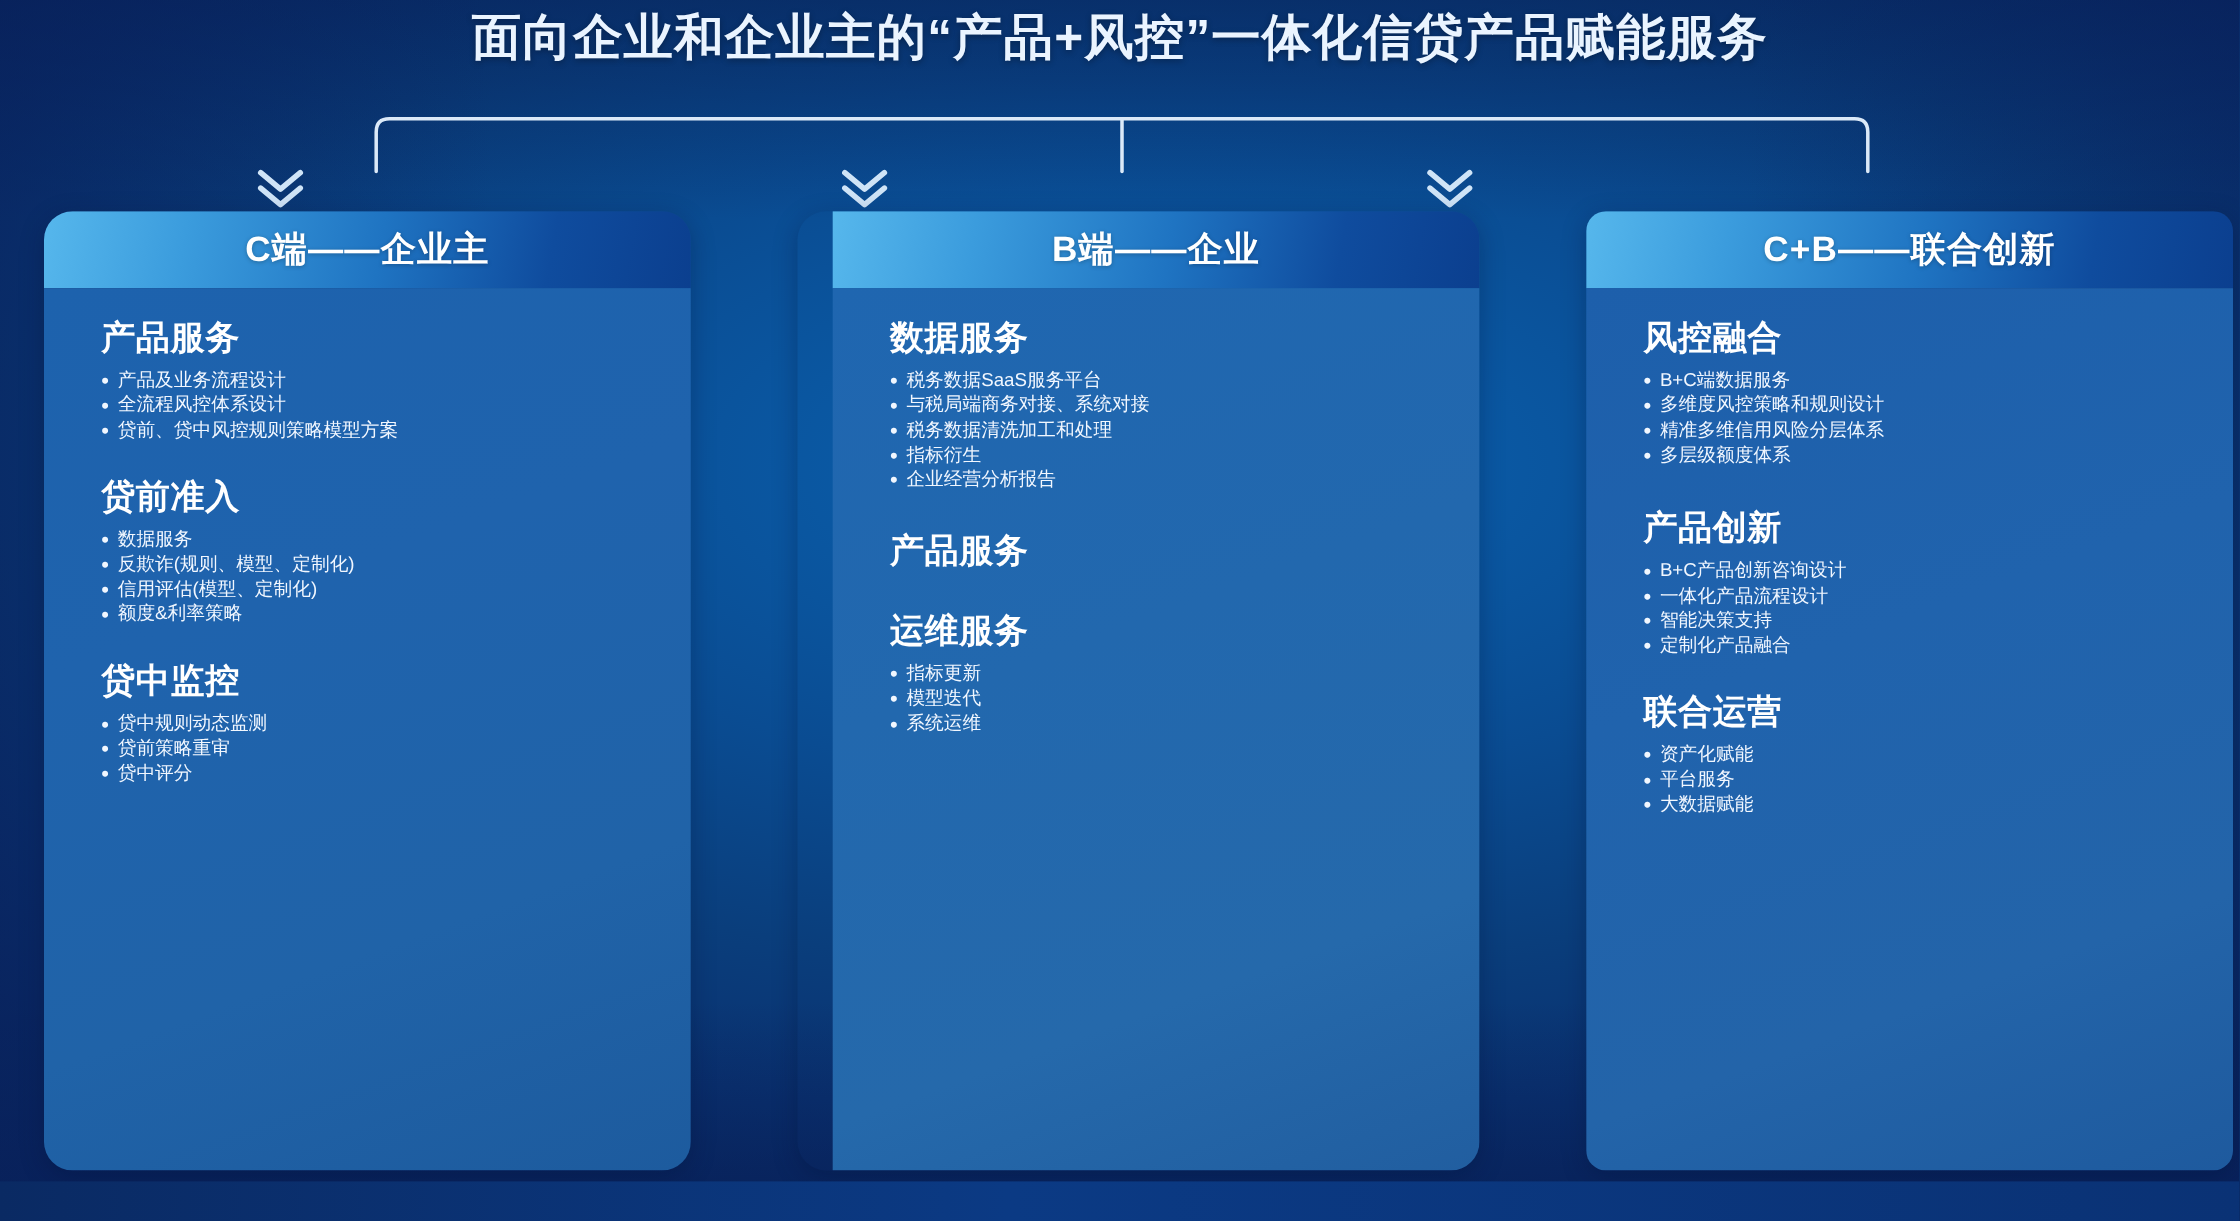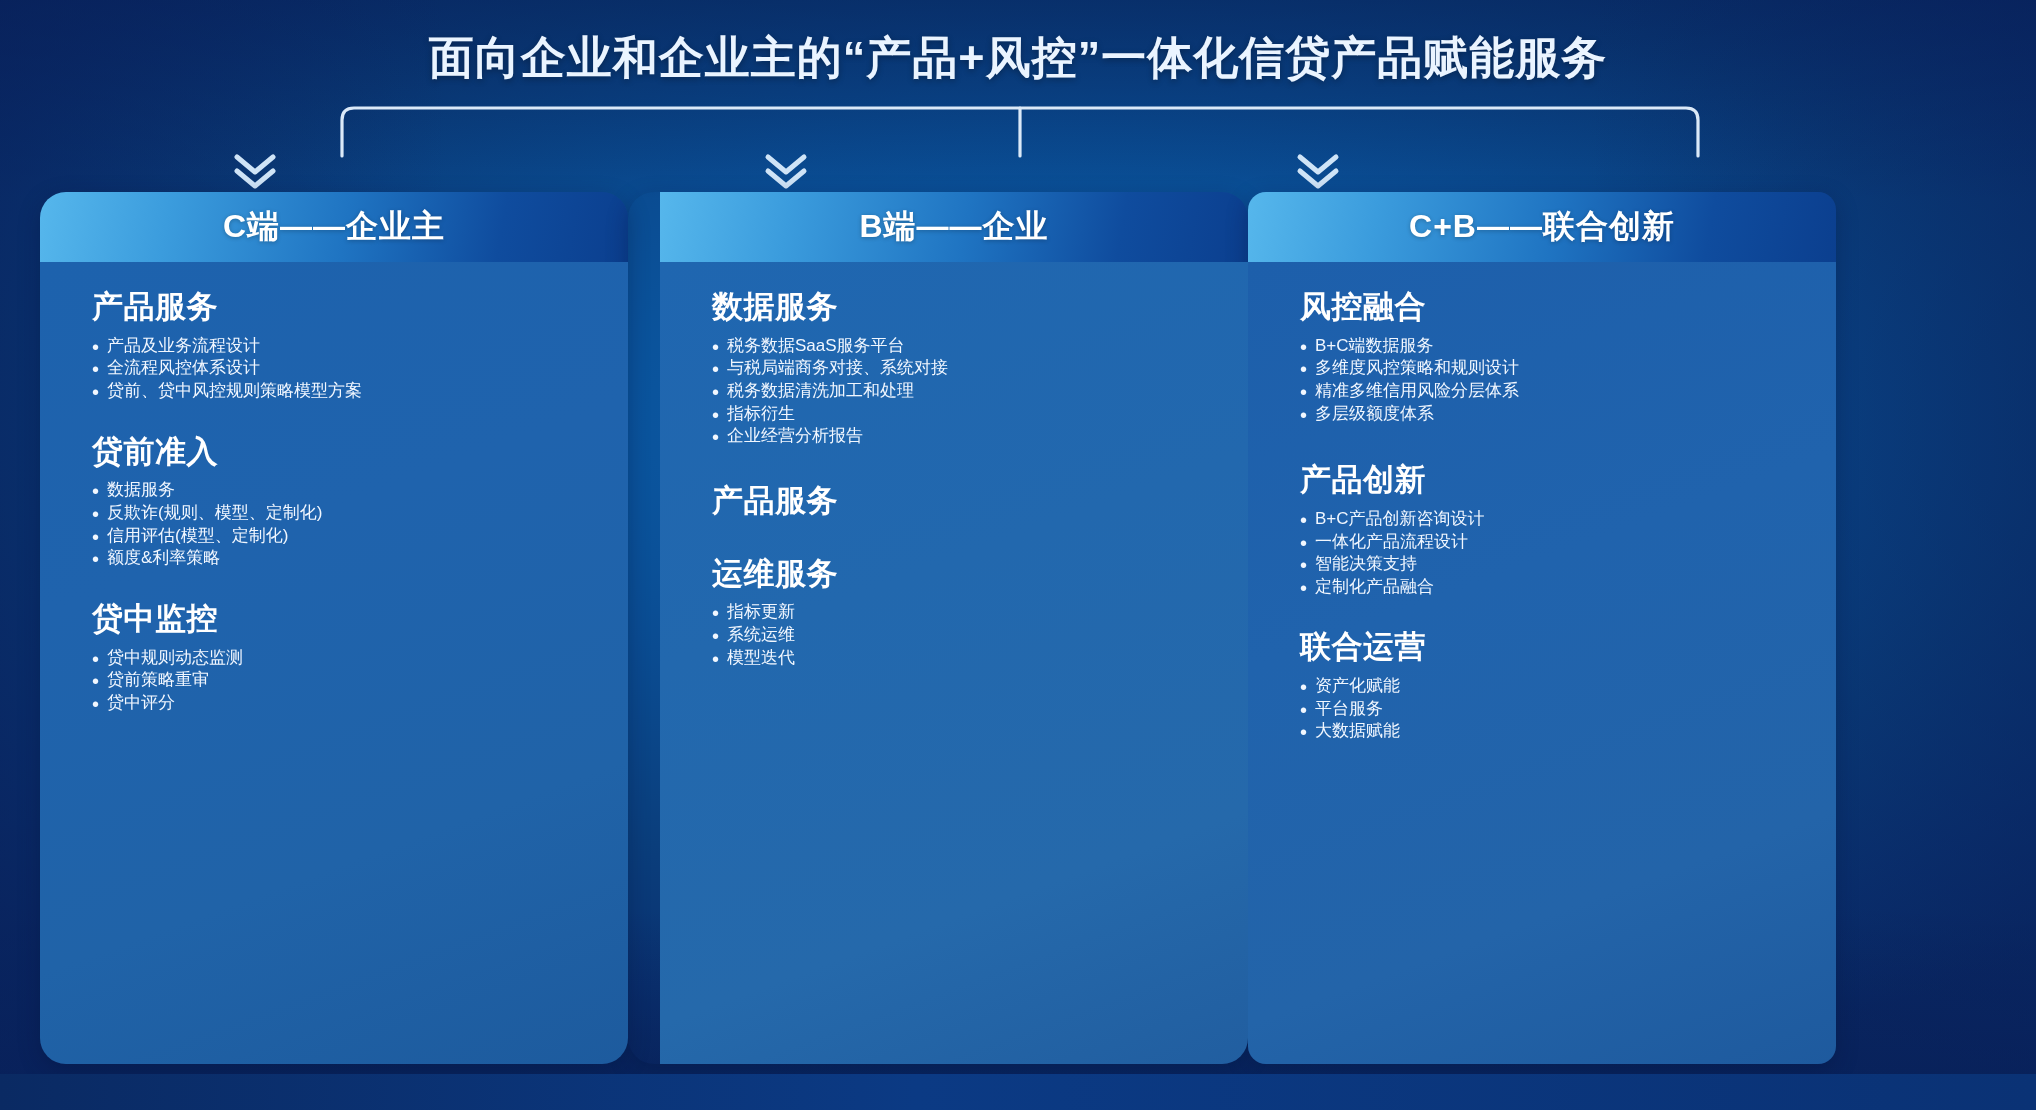--- a/index.html
+++ b/index.html
@@ -37,21 +37,21 @@
   #bottom-strip {
     position: absolute;
     left: 0; right: 0; bottom: 0;
     height: 36px;
     background: linear-gradient(to right, #0a2a63 0%, #0b3a84 45%, #0a3275 100%);
   }
 
   
   #title {
     position: absolute;
-    top: 28px;
+    top: 4px;
     left: 0;
     width: 100%;
     text-align: center;
     color: #eaf4ff;
     font-size: 45px;
     font-weight: bold;
     letter-spacing: 1px;
     white-space: nowrap;
     text-shadow: 0 2px 6px rgba(0,0,0,0.30);
   }
@@ -77,20 +77,21 @@
 
   
   #columns {
     position: absolute;
     top: 192px;
     left: 0;
     width: 100%;
     height: 870px;
     display: flex;
     justify-content: flex-start;
+    gap: 97px;
     padding-left: 40px;
     box-sizing: border-box;
   }
   .card {
     width: 588px;
     border-radius: 26px;
     overflow: hidden;
     display: flex;
     flex-direction: column;
     box-shadow: 0 6px 22px rgba(2,18,54,0.30);
@@ -245,22 +246,22 @@
         </div>
 
         <div class="section s2">
           <div class="section-title">产品服务</div>
         </div>
 
         <div class="section s3">
           <div class="section-title">运维服务</div>
           <ul class="bullets">
             <li>指标更新</li>
+            <li>模型迭代</li>
             <li>系统运维</li>
-            <li>模型迭代</li>
           </ul>
         </div>
 
       </div>
     </div>
 
     <div class="card card-3">
       <div class="card-head">C+B——联合创新</div>
       <div class="card-body">
 

